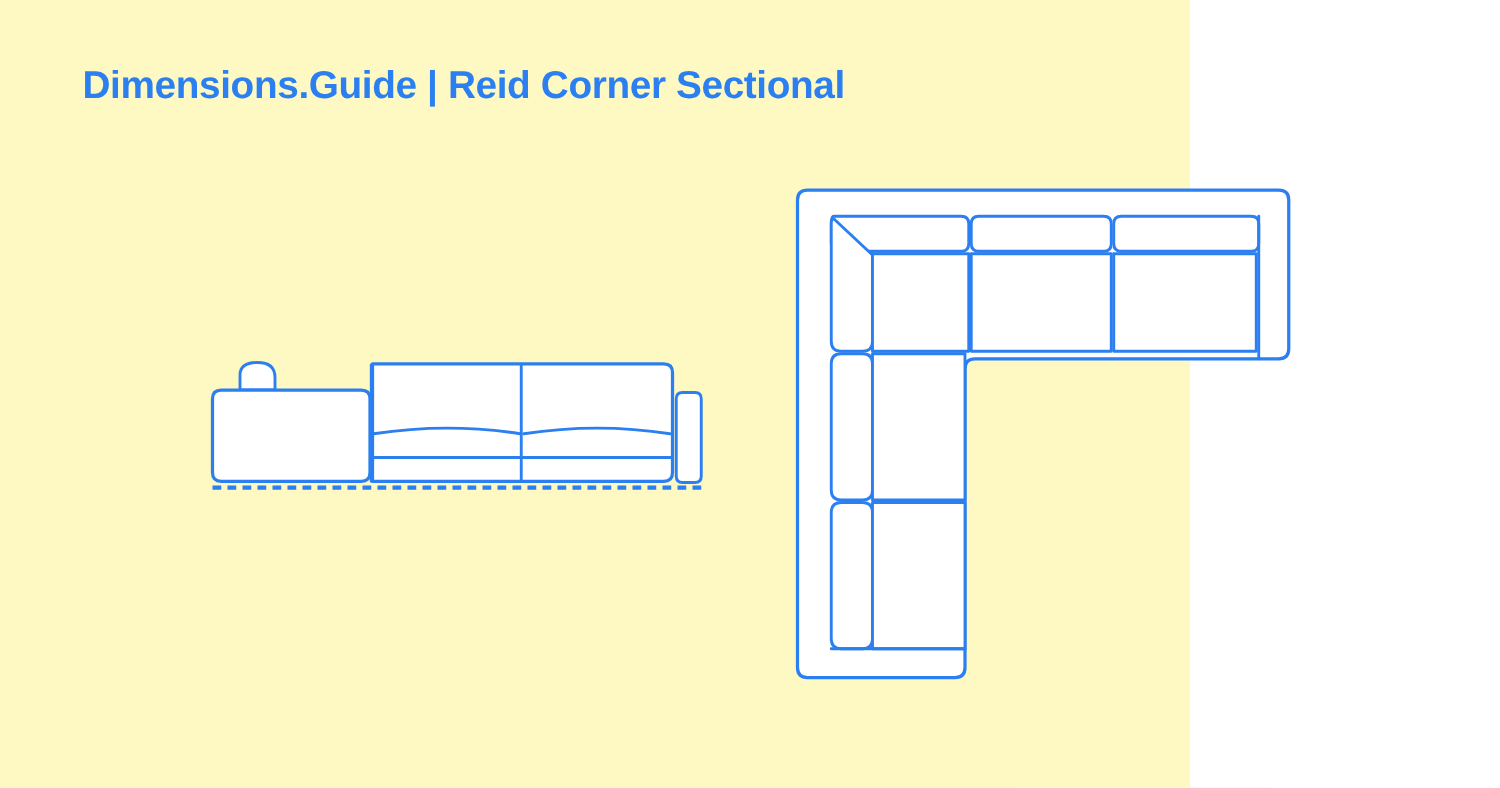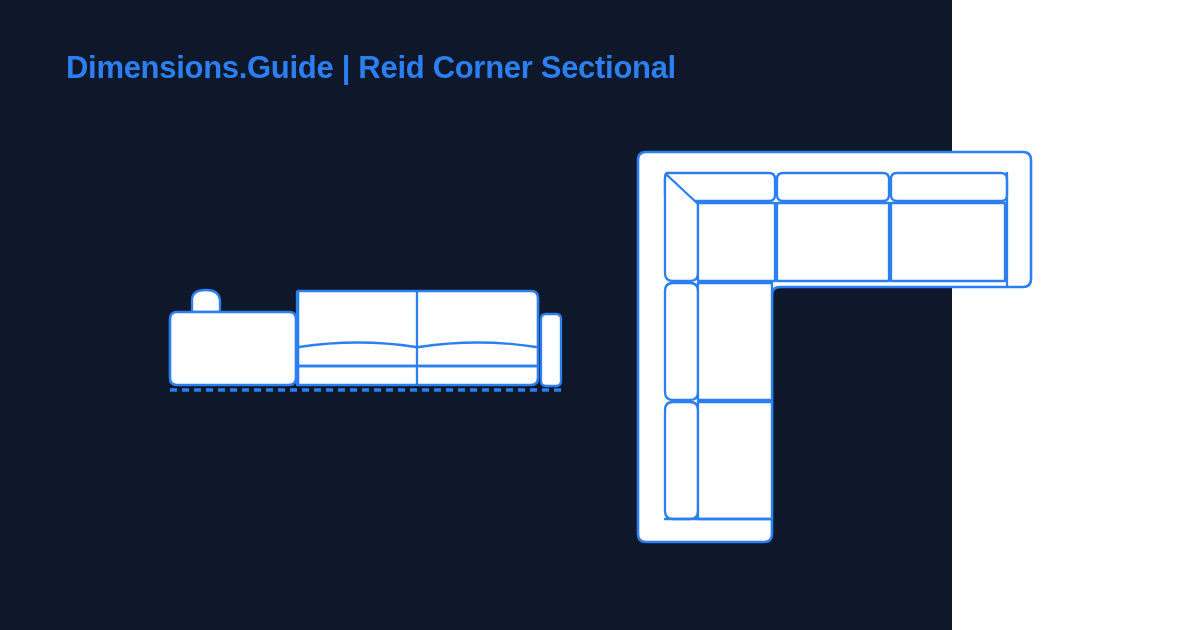--- a/index.html
+++ b/index.html
@@ -12,21 +12,21 @@
     height: 630px;
     background: #ffffff;
     font-family: "Liberation Sans", sans-serif;
     overflow: hidden;
     position: relative;
   }
   #page {
     position: relative;
     width: 952px;
     height: 630px;
-    background: #0f172a;
+    background: #fef9c3;
   }
   #title-bar {
     position: absolute;
     left: 66px;
     top: 44px;
     width: 1000px;
     height: 46px;
     display: flex;
     align-items: center;
   }

